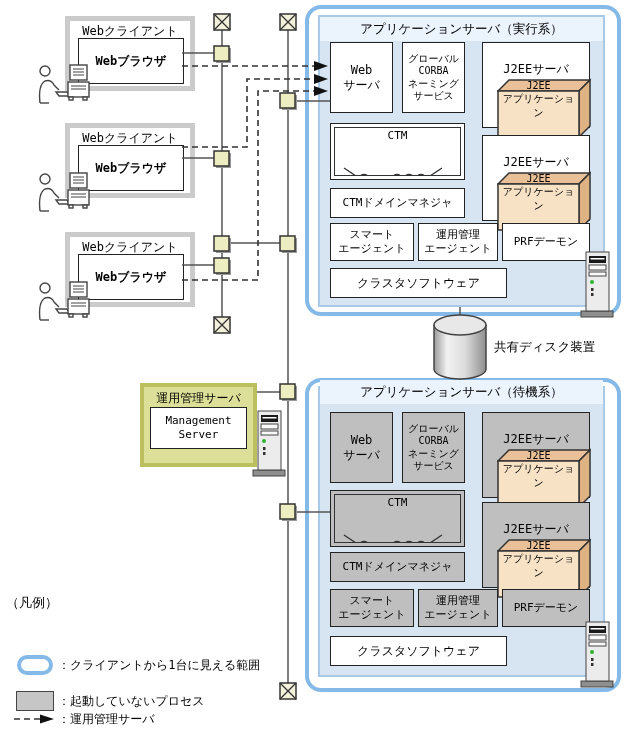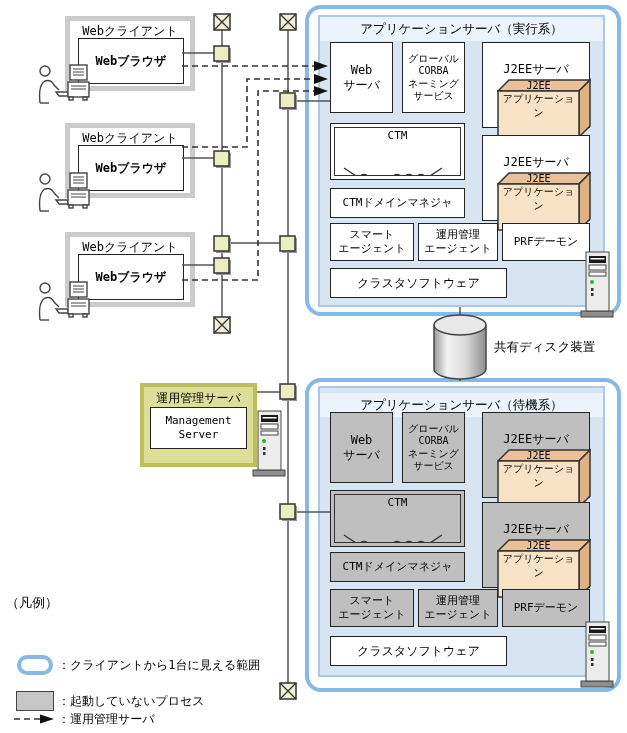--- a/index.html
+++ b/index.html
@@ -58,21 +58,21 @@
 <body>
 
 <div class="stage">
 
   <div class="scope" style="left:305px;top:5px;width:316px;height:311px"></div>
   <div class="panel" style="left:318px;top:15px;width:287px;height:292px"></div>
   <div class="band" style="left:320px;top:17px;width:283px;height:24px">アプリケーションサーバ（実行系）</div>
 
   <div class="scope" style="left:305px;top:378px;width:316px;height:314px"></div>
   <div class="panel" style="left:318px;top:386px;width:287px;height:291px"></div>
-  <div class="band" style="left:320px;top:393px;width:283px;height:24px">アプリケーションサーバ（待機系）</div>
+  <div class="band" style="left:320px;top:380px;width:283px;height:24px">アプリケーションサーバ（待機系）</div>
 
   <div class="mgmt" style="left:140px;top:383px;width:117px;height:84px">
     <div class="mgmt-title">運用管理サーバ</div>
   </div>
   <div class="box f11" style="left:150px;top:407px;width:97px;height:42px">Management
 Server</div>
 
   <div class="client" style="left:65px;top:16px">
     <div class="client-title">Webクライアント</div>
     <div class="browser">Webブラウザ</div>

